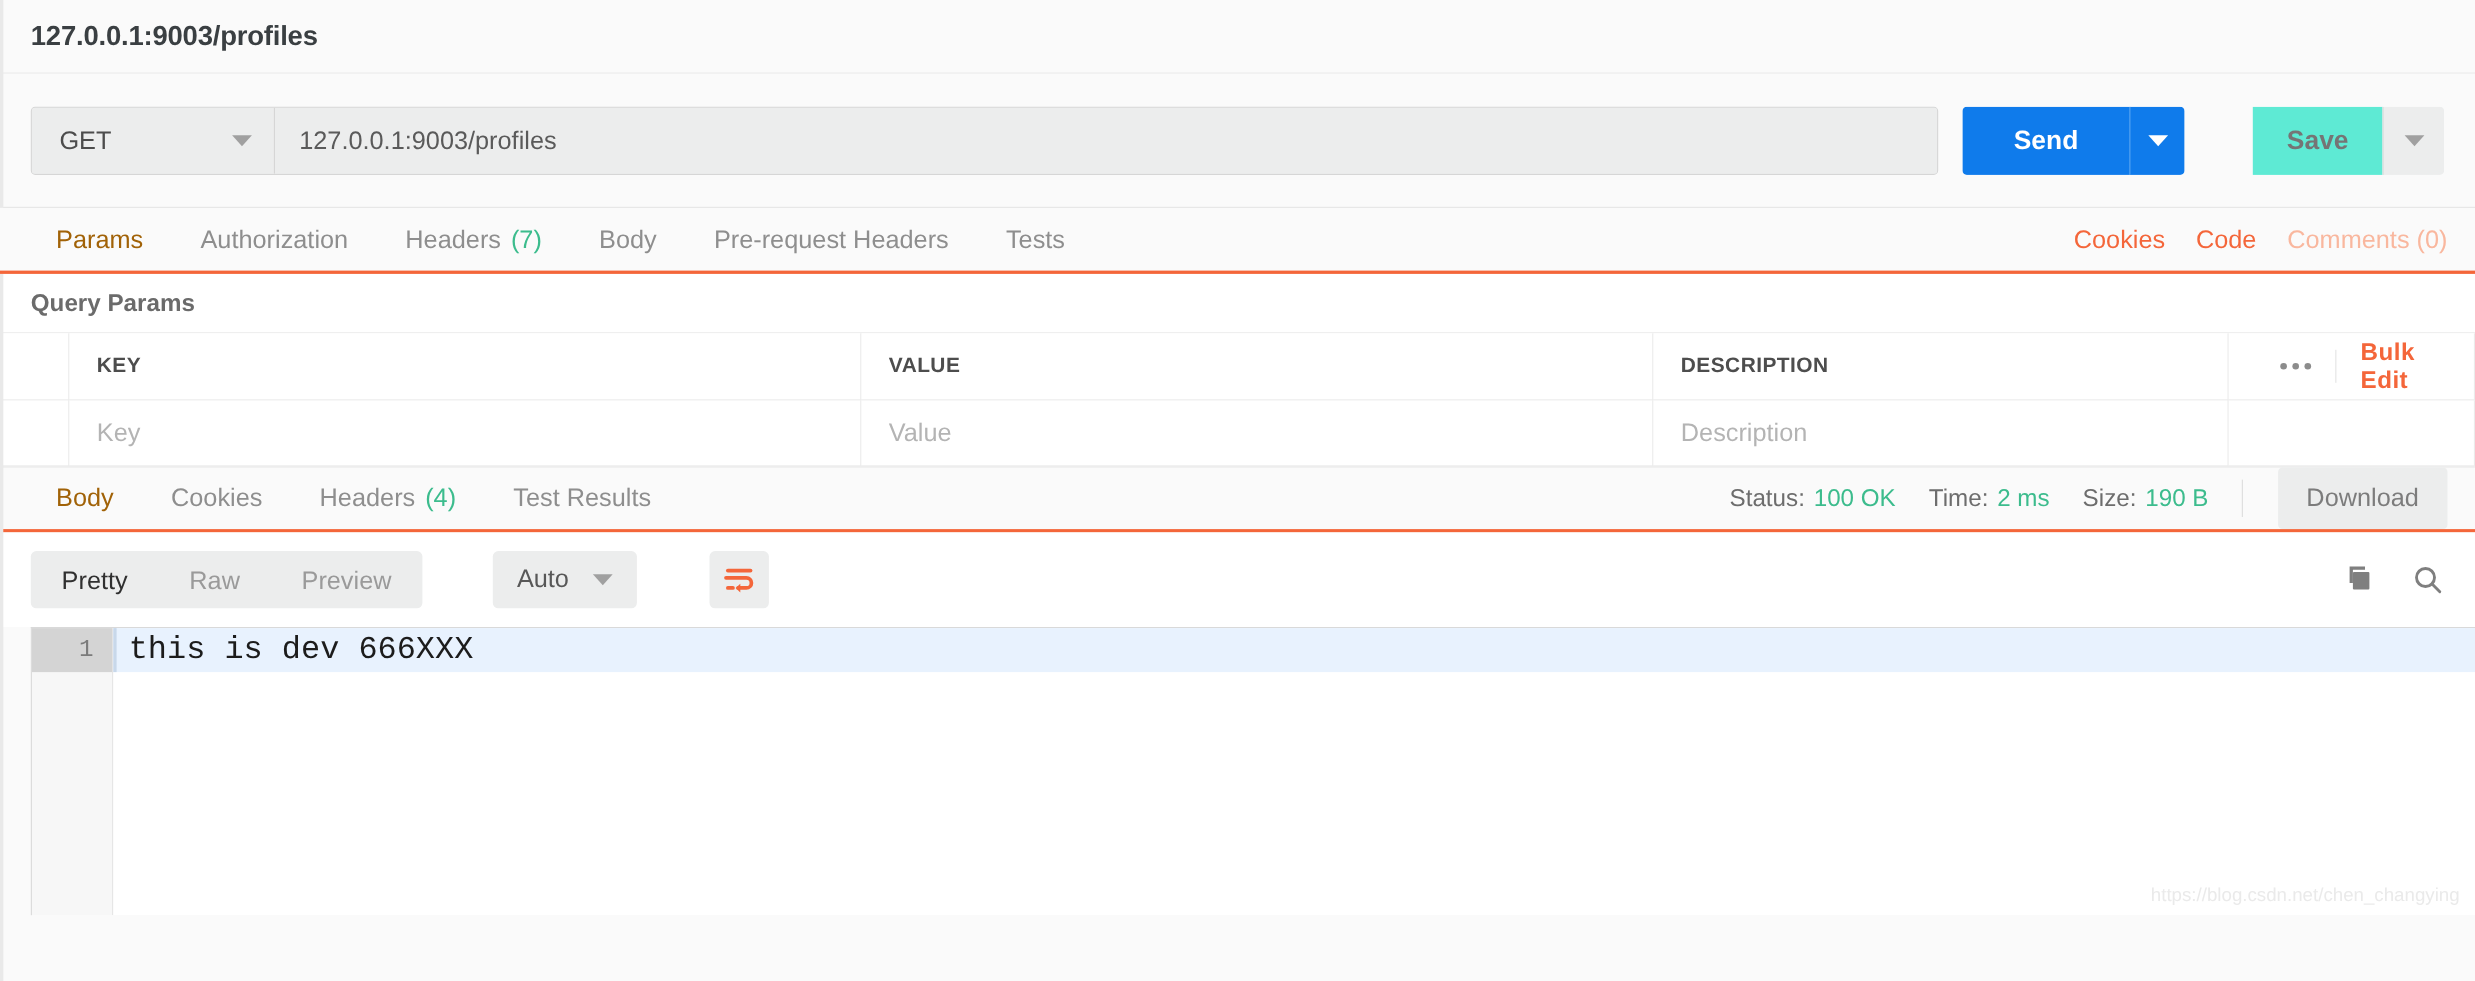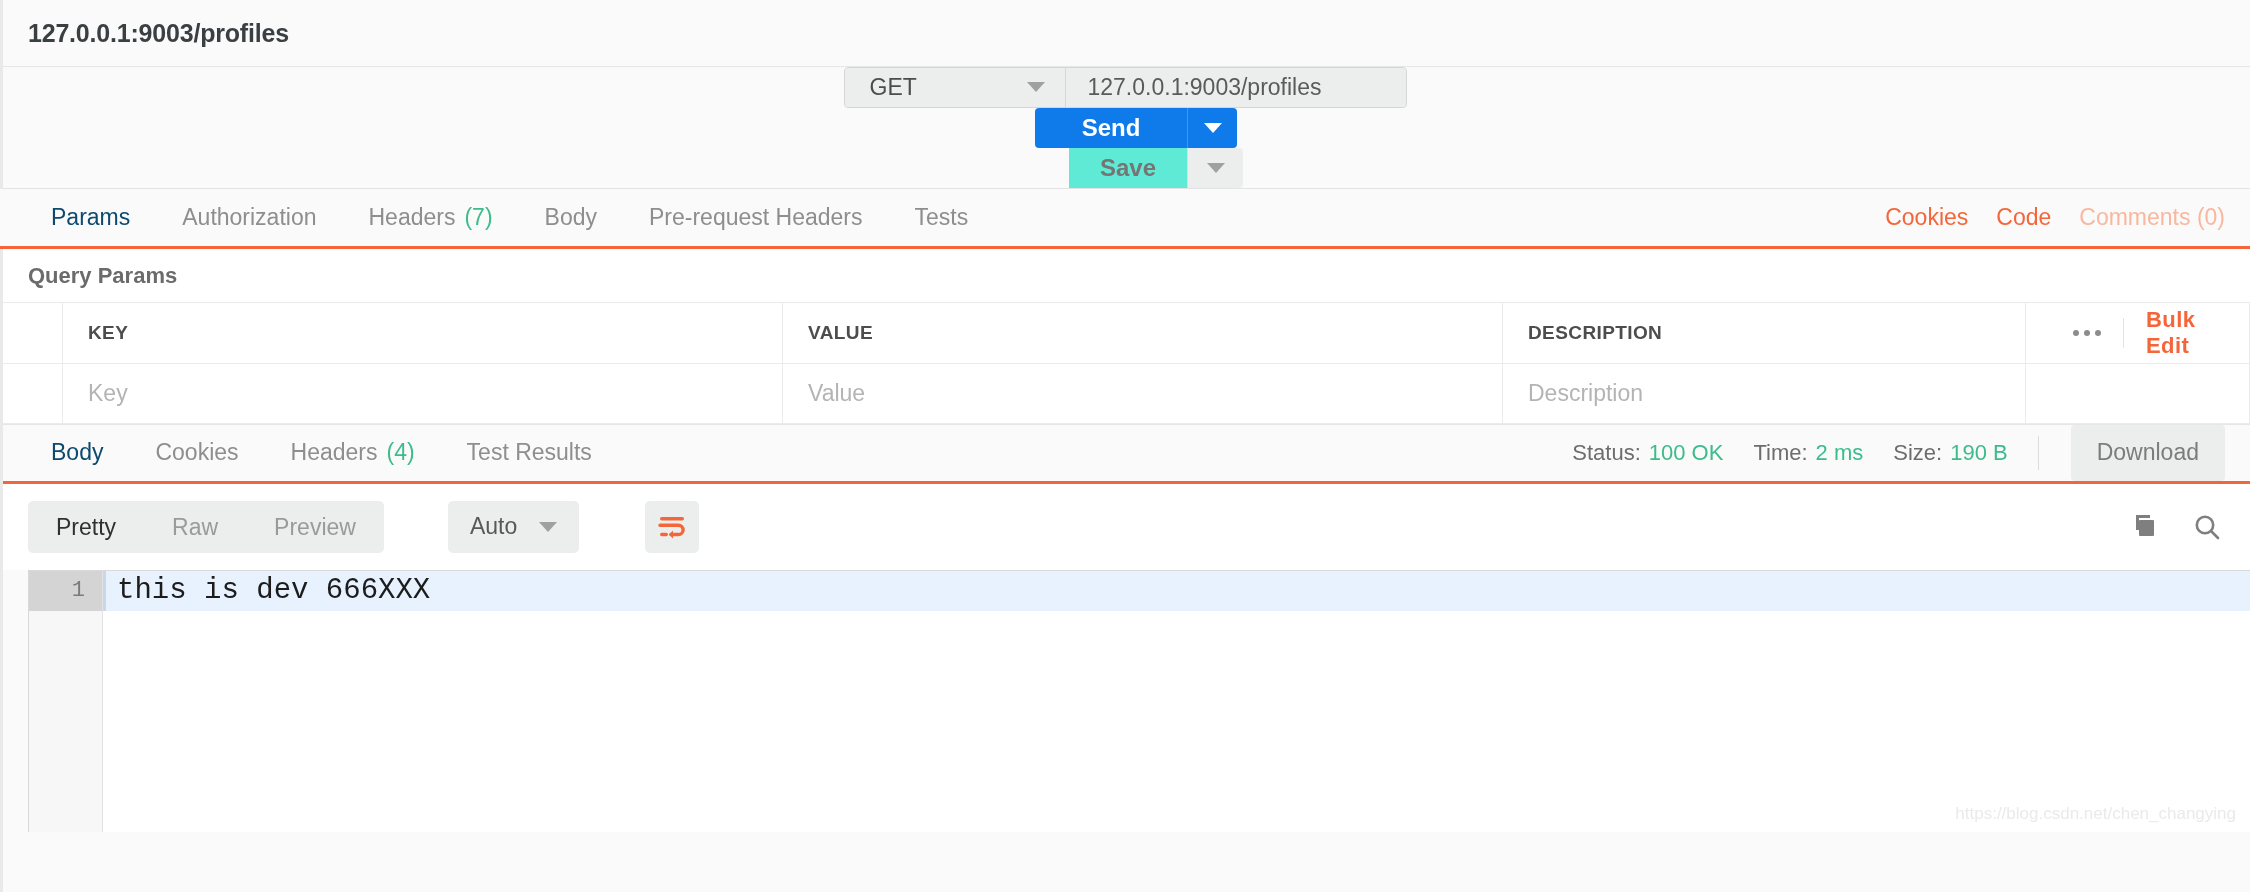--- a/index.html
+++ b/index.html
@@ -22,21 +22,20 @@
     font-size: 25px; font-weight: bold; color: #3a3f42;
     letter-spacing: -0.2px;
   }
 
   
   .reqbar {
     height: 122px; background: #fafafa;
     border-bottom: 1px solid #e3e3e3;
     display: flex; align-items: center;
     padding: 0 28px;
-    flex-direction: column;
   }
   .url-group {
     display: flex; flex: 1 1 auto; height: 62px;
     border: 1px solid #d6d6d6; border-radius: 4px;
     overflow: hidden; background: #eceded;
     max-width: 1815px;
   }
   .method-sel {
     width: 221px; height: 100%;
     background: #eceded;
@@ -107,21 +106,21 @@
     height: 60px; background: #fafafa;
     display: flex; align-items: stretch;
     padding-left: 25px; position: relative;
     border-bottom: 3px solid #f4663a;
   }
   .tab {
     display: flex; align-items: center;
     padding: 0 26px; font-size: 23px; color: #8e8e8e;
     cursor: pointer; white-space: nowrap;
   }
-  .tab.active { color: #0c4a6e; }
+  .tab.active { color: #a16207; }
   .tab .badge { color: #3cbc8d; margin-left: 9px; }
   .reqtabs .spacer { flex: 1; }
   .reqtabs-right {
     display: flex; align-items: center; padding-right: 25px; gap: 28px;
   }
   .link-orange { font-size: 23px; color: #f4663a; cursor: pointer; }
   .link-orange.muted { color: #f9b79e; }
 
   
   .params-wrap { background: #ffffff; }

